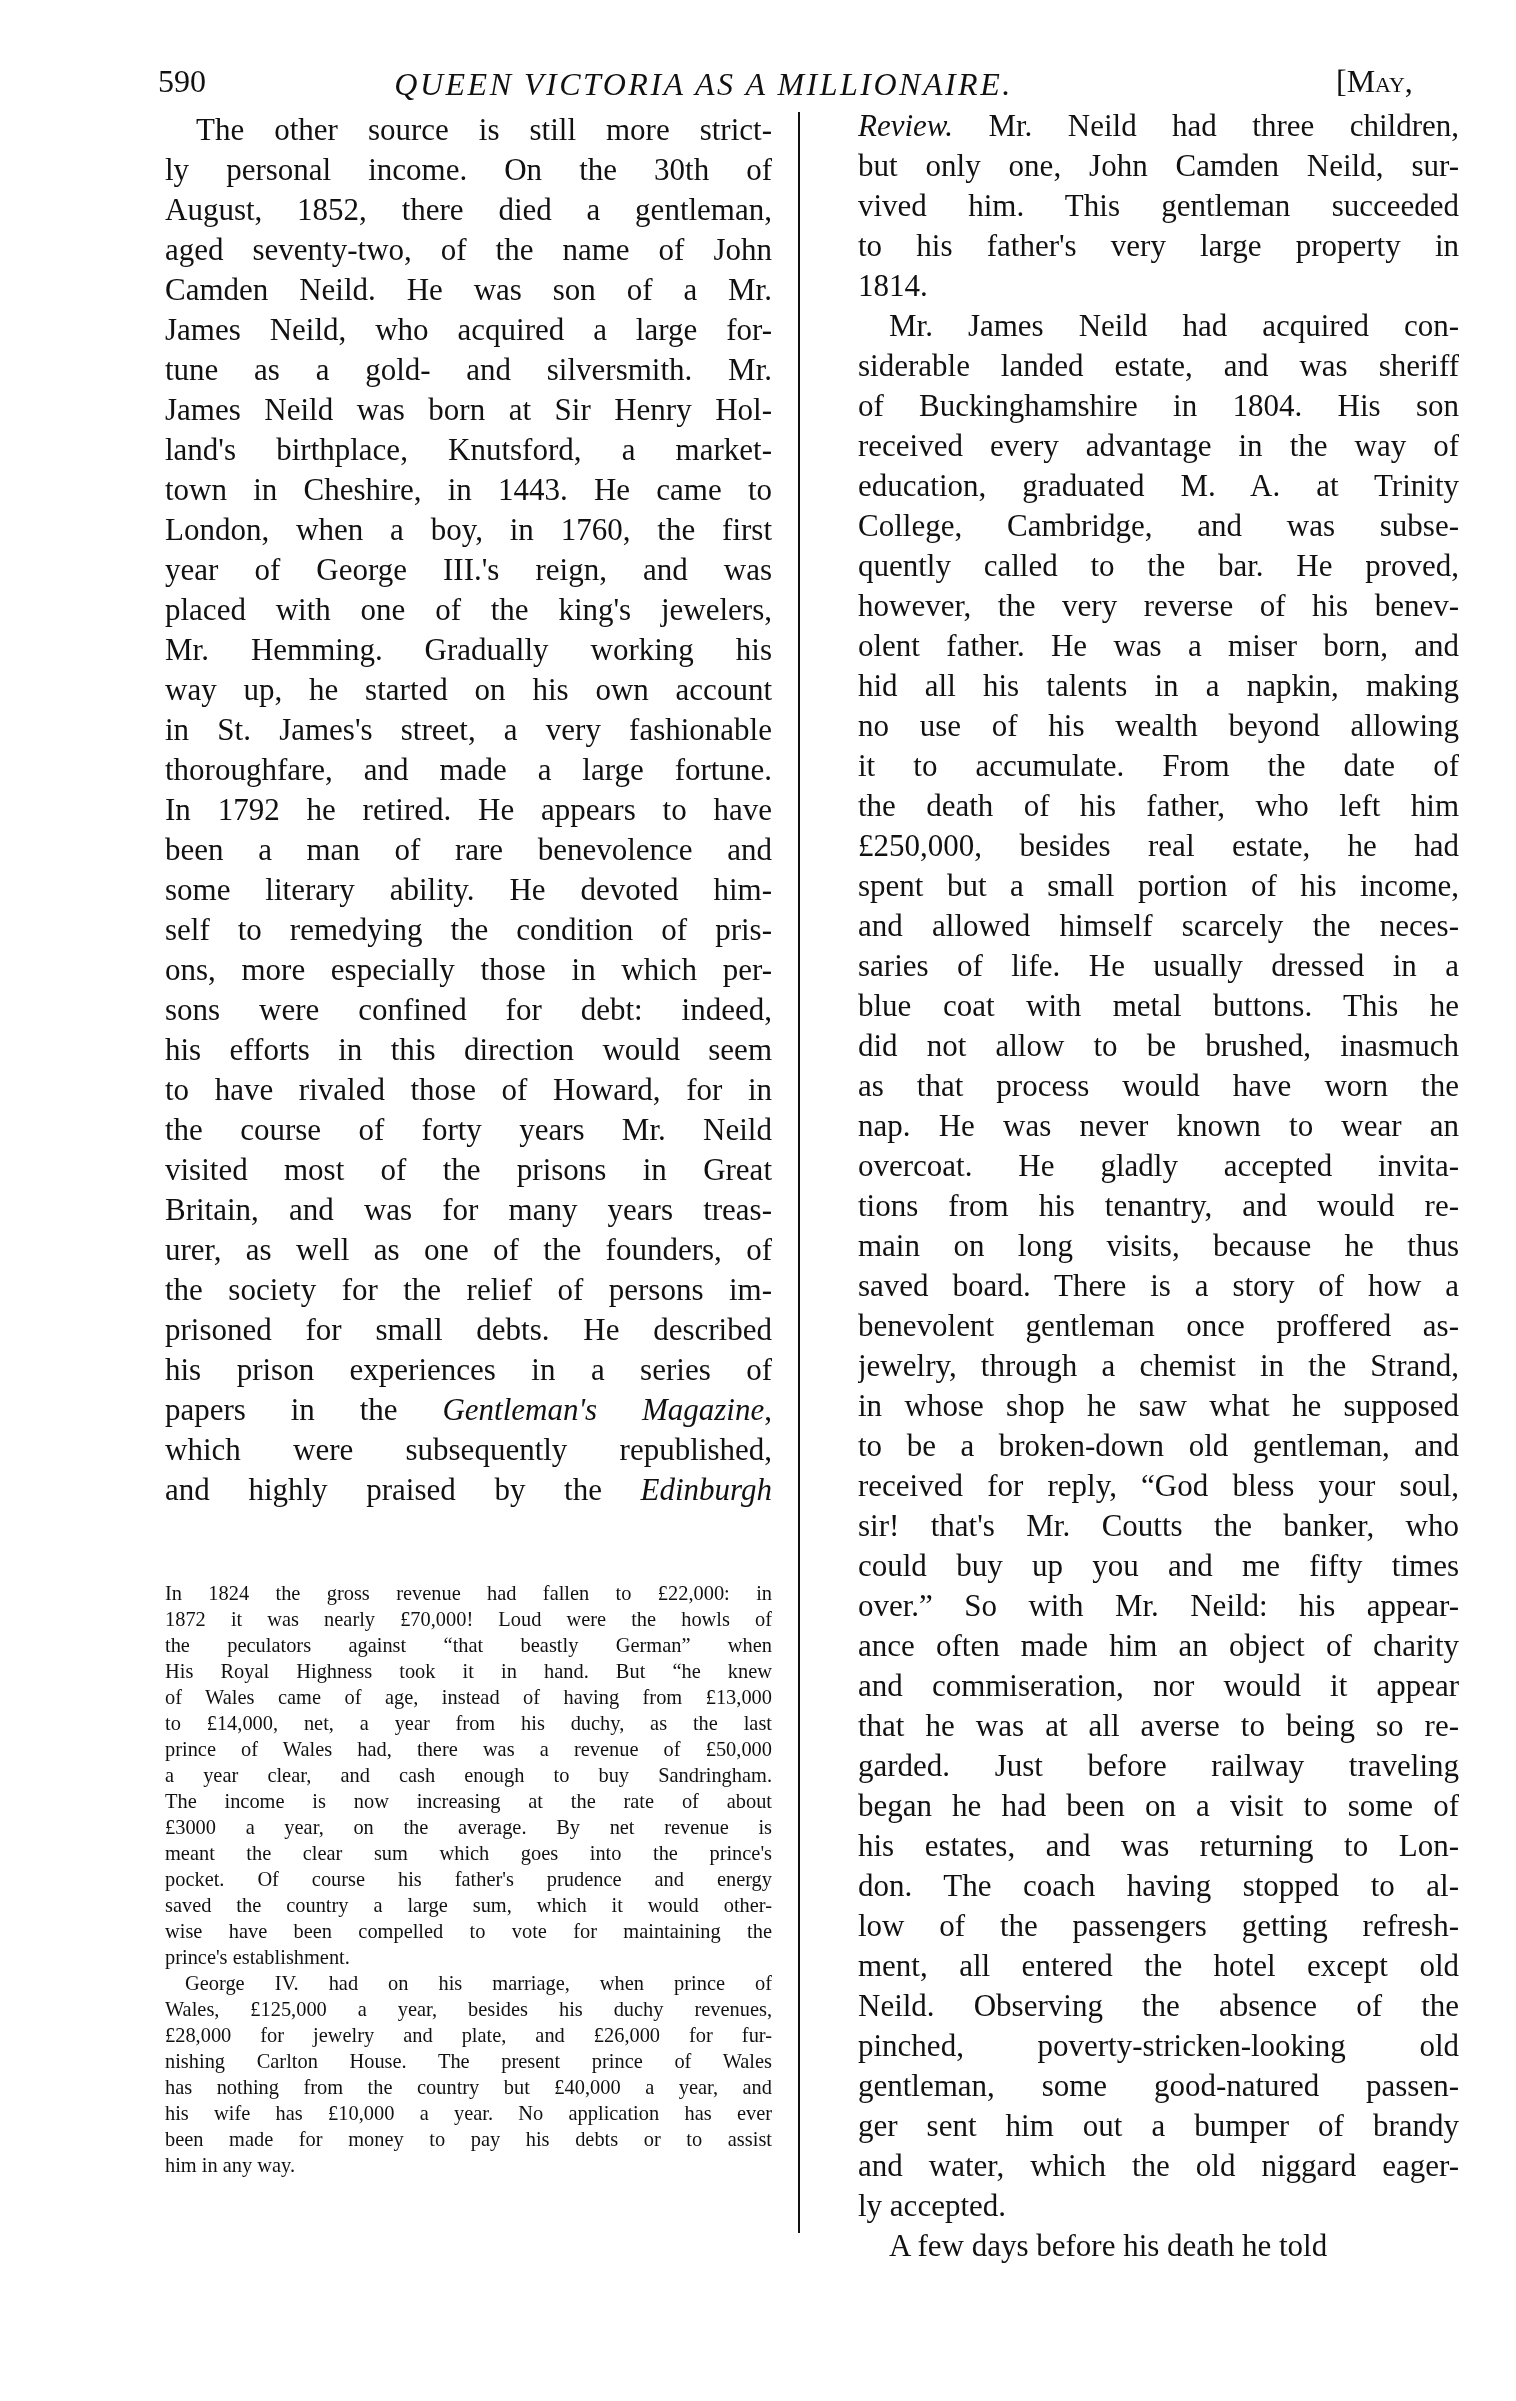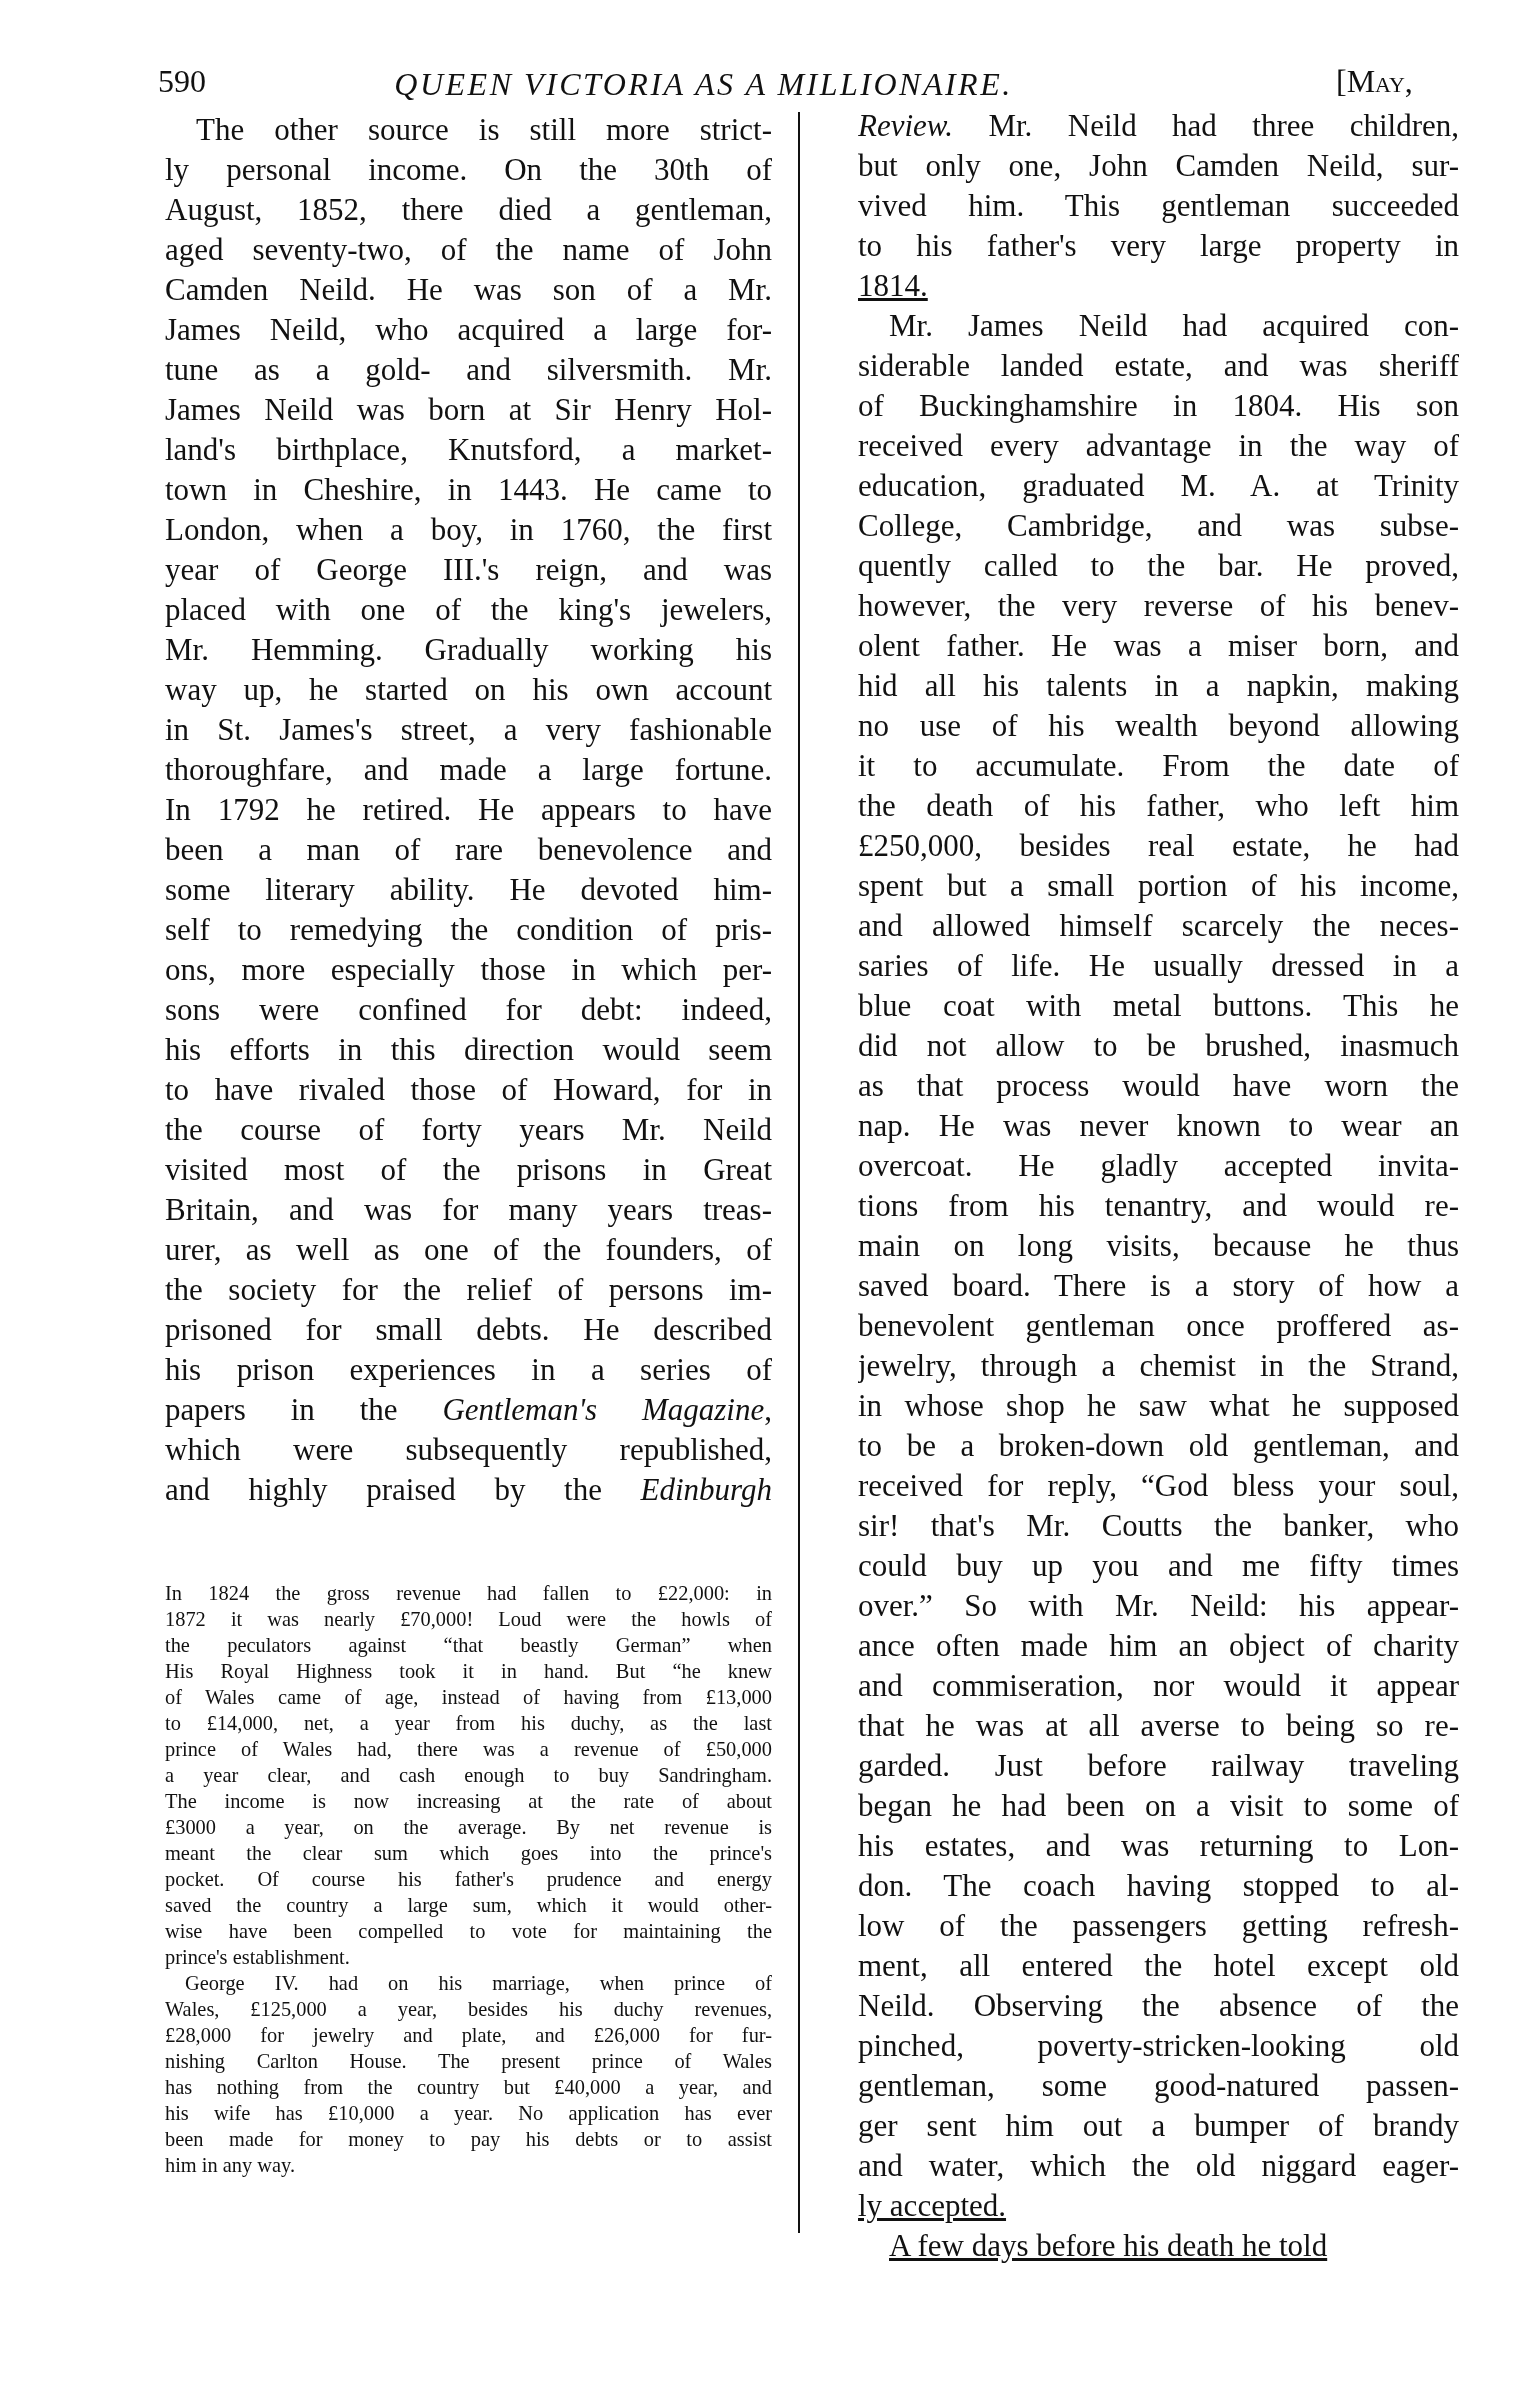--- a/index.html
+++ b/index.html
@@ -7,21 +7,21 @@
   .page { position: absolute; left: 0; top: 0; width: 1517px; height: 2191px; }
   .running-head { position: absolute; top: 56px; height: 60px; }
   .folio { left: 158px; font-size: 32px; line-height: 50px; }
   .head-title { left: 0; width: 1517px; text-align: center; font-style: italic; font-size: 32px; letter-spacing: 2.5px; line-height: 50px; top: 59px; }
   .head-title span { position: relative; left: -55px; }
   .head-month { left: 1336px; font-size: 32px; line-height: 50px; font-variant: small-caps; }
   .col { position: absolute; }
   .col-left { left: 165px; width: 607px; top: 110px; }
   .col-right { left: 826px; width: 601px; top: 106px; margin-left: 32px; }
   .line { display: block; height: 40px; line-height: 40px; font-size: 31px; white-space: nowrap; text-align: justify; text-align-last: justify; overflow: hidden; }
-  .line.last { text-align-last: left; text-decoration: underline; }
+  .line.last { text-align-last: left; }
   .line.indent { padding-left: 31px; }
   .line i { font-style: italic; }
   .footnote { position: absolute; left: 165px; width: 607px; top: 1580px; }
   .fline { display: block; height: 26px; line-height: 26px; font-size: 20.4px; white-space: nowrap; text-align: justify; text-align-last: justify; overflow: hidden; }
   .fline.last { text-align-last: left; }
   .fline.indent { padding-left: 20px; }
   .divider { position: absolute; left: 798px; top: 112px; width: 2px; height: 2121px; background: #111111; }
 </style>
 </head>
 <body>

